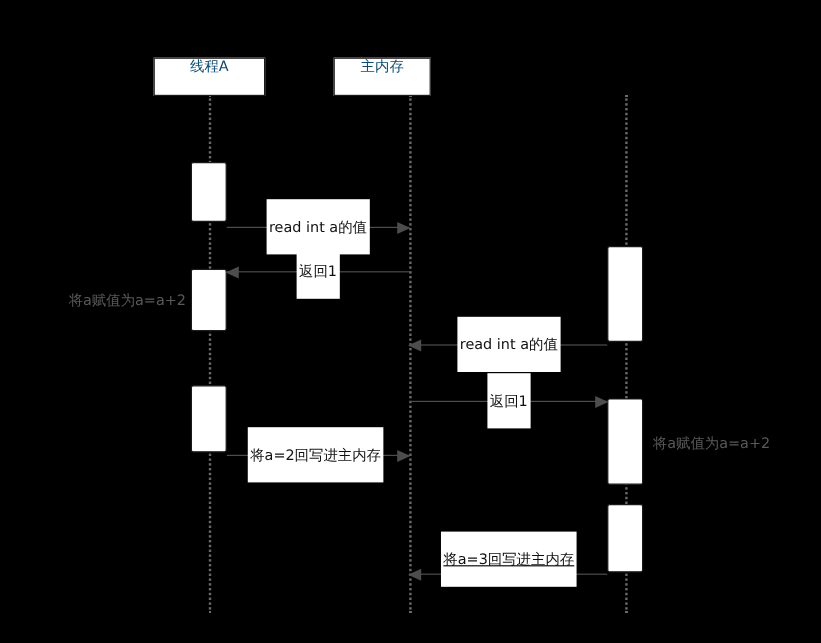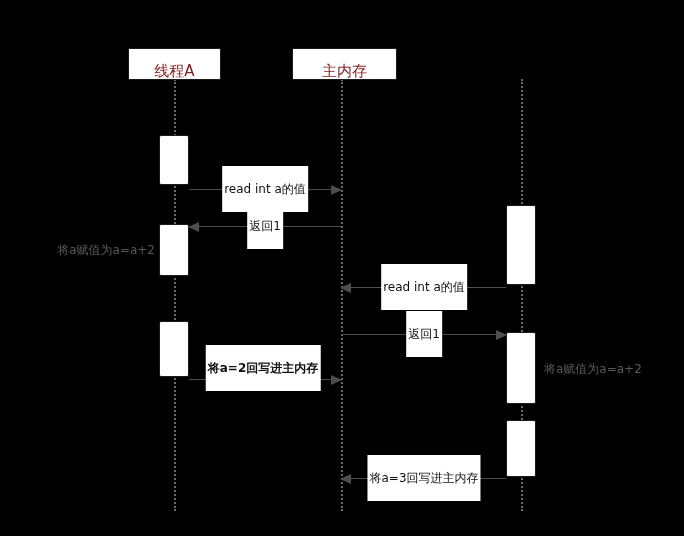--- a/index.html
+++ b/index.html
@@ -15,25 +15,25 @@
     font-family: "DejaVu Sans", "Liberation Sans", sans-serif;
     overflow: hidden;
   }
 
   
   .participant {
     position: absolute;
     box-sizing: border-box;
     background: #ffffff;
     border: 1px solid #1a1a1a;
-    color: #7f1d1d;
-    font-size: 15px;
+    color: #0c4a6e;
+    font-size: 12px;
     line-height: 1;
     display: flex;
-    align-items: flex-end;
+    align-items: flex-start;
     justify-content: center;
     white-space: nowrap;
   }
 
   
   .lifeline {
     position: absolute;
     width: 0;
     border-left: 2px dotted #6a6a6a;
   }
@@ -97,21 +97,21 @@
 
 <div id="canvas">
 
   <div class="lifeline" style="left:174px; top:79px; height:432px;"></div>
   <div class="lifeline" style="left:341px; top:79px; height:432px;"></div>
   <div class="lifeline" style="left:521px; top:79px; height:432px;"></div>
 
   <div class="participant" style="left:128px; top:48px; width:93px; height:32px;">
     <span>线程A</span>
   </div>
-  <div class="participant" style="left:292px; top:48px; width:105px; height:32px;">
+  <div class="participant" style="left:278px; top:48px; width:81px; height:32px;">
     <span>主内存</span>
   </div>
 
   <div class="activation" style="left:159px; top:135px; width:30px; height:50px;"></div>
   <div class="activation" style="left:159px; top:224px; width:30px; height:52px;"></div>
   <div class="activation" style="left:159px; top:321px; width:30px; height:56px;"></div>
 
   <div class="activation" style="left:506px; top:205px; width:30px; height:80px;"></div>
   <div class="activation" style="left:506px; top:332px; width:30px; height:72px;"></div>
   <div class="activation" style="left:506px; top:420px; width:30px; height:57px;"></div>
@@ -132,23 +132,23 @@
   <div class="msg-label" style="left:424px; top:287px;">read int a的值</div>
 
   <div class="msg" style="left:341px; top:334px; width:165px;">
     <span class="arrowhead right"></span>
   </div>
   <div class="msg-label" style="left:424px; top:334px;">返回1</div>
 
   <div class="msg" style="left:189px; top:379px; width:152px;">
     <span class="arrowhead right"></span>
   </div>
-  <div class="msg-label" style="left:263px; top:368px;font-weight:bold;">将a=2回写进主内存</div>
+  <div class="msg-label" style="left:263px; top:379px;">将a=2回写进主内存</div>
 
   <div class="msg" style="left:341px; top:478px; width:165px;">
     <span class="arrowhead left"></span>
   </div>
-  <div class="msg-label" style="left:424px; top:478px;">将a=3回写进主内存</div>
+  <div class="msg-label" style="left:424px; top:466px;text-decoration:underline;">将a=3回写进主内存</div>
 
   <div class="note left-of" style="left:155px; top:250px;">将a赋值为a=a+2</div>
   <div class="note right-of" style="left:544px; top:369px;">将a赋值为a=a+2</div>
 
 </div>
 
 </body></html>

